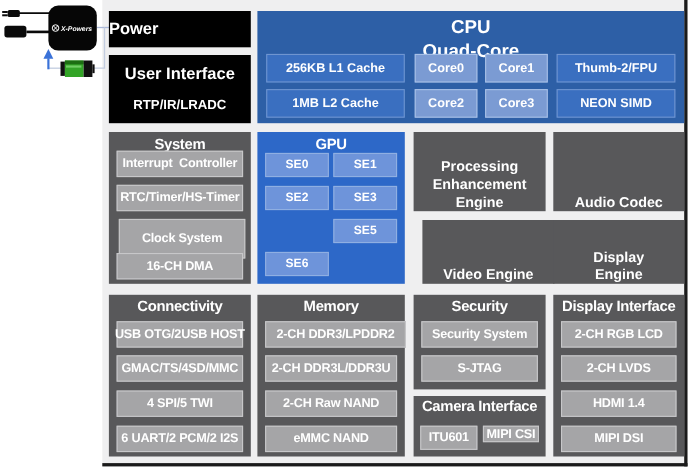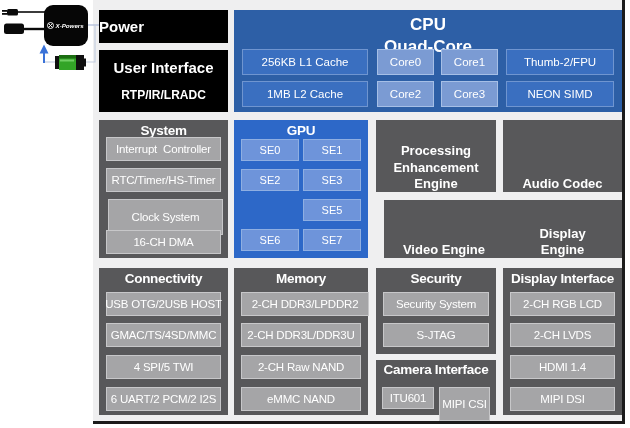--- a/index.html
+++ b/index.html
@@ -9,21 +9,21 @@
            background:#efeff0; border-right:3px solid #1b1b1b; border-bottom:3px solid #1b1b1b; }
   .abs  { position:absolute; }
   .box  { position:absolute; color:#fff; }
   .black { background:#000000; }
   .gray  { background:#58585a; }
   .cpu   { background:#2d5fa6; }
   .gpu   { background:#2d68c8; }
   .ctitle { position:absolute; top:3px; left:0; right:0; text-align:center; color:#fff;
             font-weight:bold; font-size:13.5px; letter-spacing:-0.3px; white-space:nowrap; }
   .sub  { position:absolute; display:flex; align-items:center; justify-content:center;
-          color:#fff; font-weight:normal; text-align:center; }
+          color:#fff; font-weight:bold; text-align:center; }
   .gsub { background:#a5a5a7; border:1px solid #c7c7c9; font-size:11.5px; white-space:pre; letter-spacing:-0.2px; }
   .csub { background:#3a6fc0; border:1px solid #6f95d0; font-size:11.5px; white-space:nowrap; }
   .core { background:#7b9bd3; border:1px solid #a6bfe6; font-size:11.5px; }
   .sesub{ background:#6e94da; border:1px solid #8fafe2; font-size:11px; }
   .engine { display:flex; align-items:flex-end; justify-content:center; text-align:center;
             font-weight:bold; font-size:13px; line-height:1.25; padding:0 13px; }
   .blacklabel { display:flex; align-items:center; justify-content:flex-start;
                 font-weight:bold; font-size:15px; }
   .uib { text-align:center; }
   .uib .t1 { font-weight:bold; font-size:15px; margin-top:9px; }
@@ -132,23 +132,20 @@
       </div>
     <div class="sub sesub" style="left:69px;top:49px;width:58px;height:22px">
         <span>SE3</span>
       </div>
     <div class="sub sesub" style="left:69px;top:79px;width:58px;height:22px">
         <span>SE5</span>
       </div>
     <div class="sub sesub" style="left:7px;top:109px;width:58px;height:22px">
         <span>SE6</span>
       </div>
-    <div class="sub sesub" style="left:69px;top:109px;width:58px;height:22px">
-        <span>SE7</span>
-      </div>
   </div>
 
   <div class="box gray engine" style="left:376px;top:120px;width:120px;height:72px">
     <span>Processing Enhancement Engine</span>
   </div>
   <div class="box gray engine" style="left:503px;top:120px;width:119px;height:72px">
     <span>Audio Codec</span>
   </div>
   <div class="box gray engine" style="left:384px;top:200px;width:120px;height:58px">
     <span>Video Engine</span>
@@ -175,21 +172,21 @@
 
   <div class="box gray" style="left:376px;top:268px;width:120px;height:86px">
     <div class="ctitle">Security</div>
     <div class="sub gsub" style="left:7px;top:24px;width:106px;height:24px"><span>Security System</span></div>
     <div class="sub gsub" style="left:7px;top:55px;width:106px;height:24px"><span>S-JTAG</span></div>
   </div>
 
   <div class="box gray" style="left:376px;top:360px;width:120px;height:55px">
     <div class="ctitle" style="top:2px">Camera Interface</div>
     <div class="sub gsub" style="left:6px;top:27px;width:52px;height:22px"><span>ITU601</span></div>
-    <div class="sub gsub" style="left:63px;top:27px;width:51px;height:34px"><span>MIPI CSI</span></div>
+    <div class="sub gsub" style="left:63px;top:27px;width:51px;height:15px"><span>MIPI CSI</span></div>
   </div>
 
   <div class="box gray" style="left:503px;top:268px;width:119px;height:147px">
     <div class="ctitle">Display Interface</div>
     <div class="sub gsub" style="left:7px;top:24px;width:105px;height:24px"><span>2-CH RGB LCD</span></div>
     <div class="sub gsub" style="left:7px;top:55px;width:105px;height:24px"><span>2-CH LVDS</span></div>
     <div class="sub gsub" style="left:7px;top:87px;width:105px;height:24px"><span>HDMI 1.4</span></div>
     <div class="sub gsub" style="left:7px;top:119px;width:105px;height:24px"><span>MIPI DSI</span></div>
   </div>
 </div>

